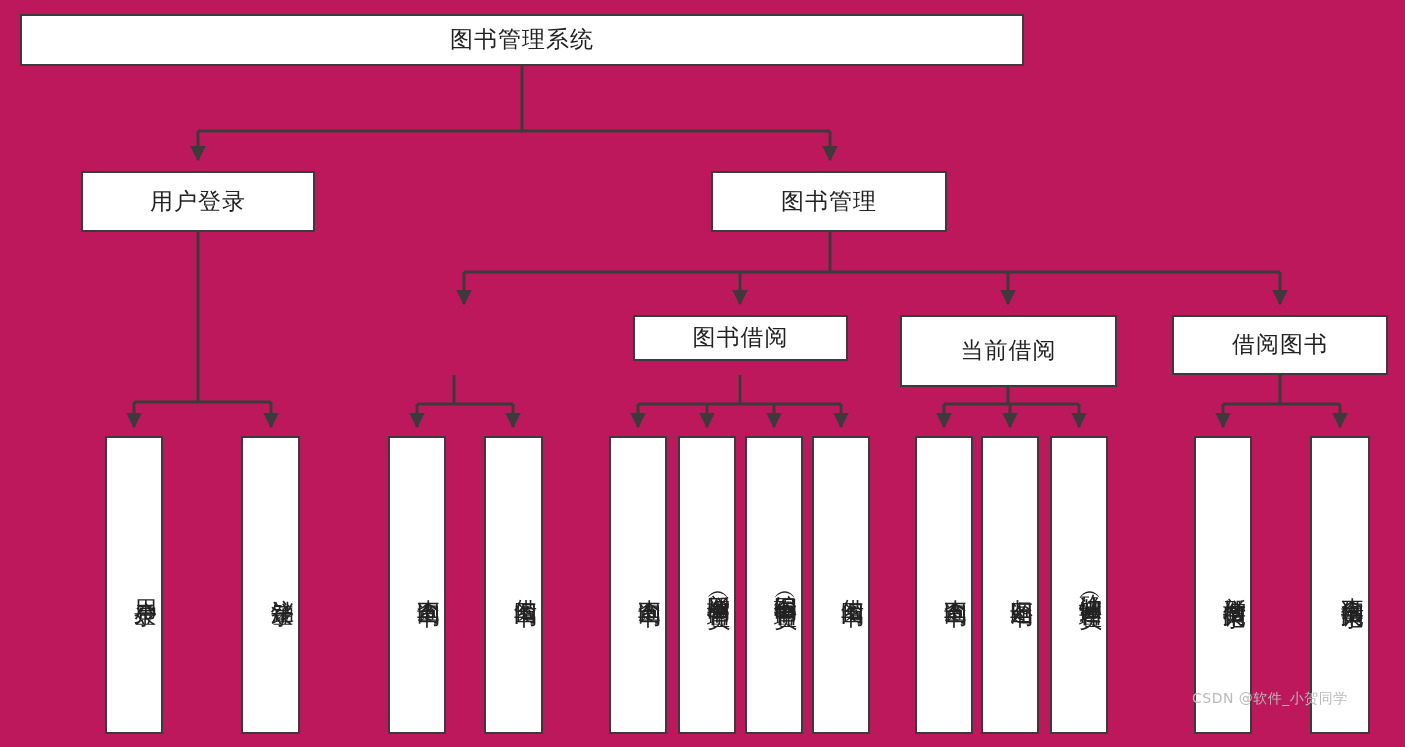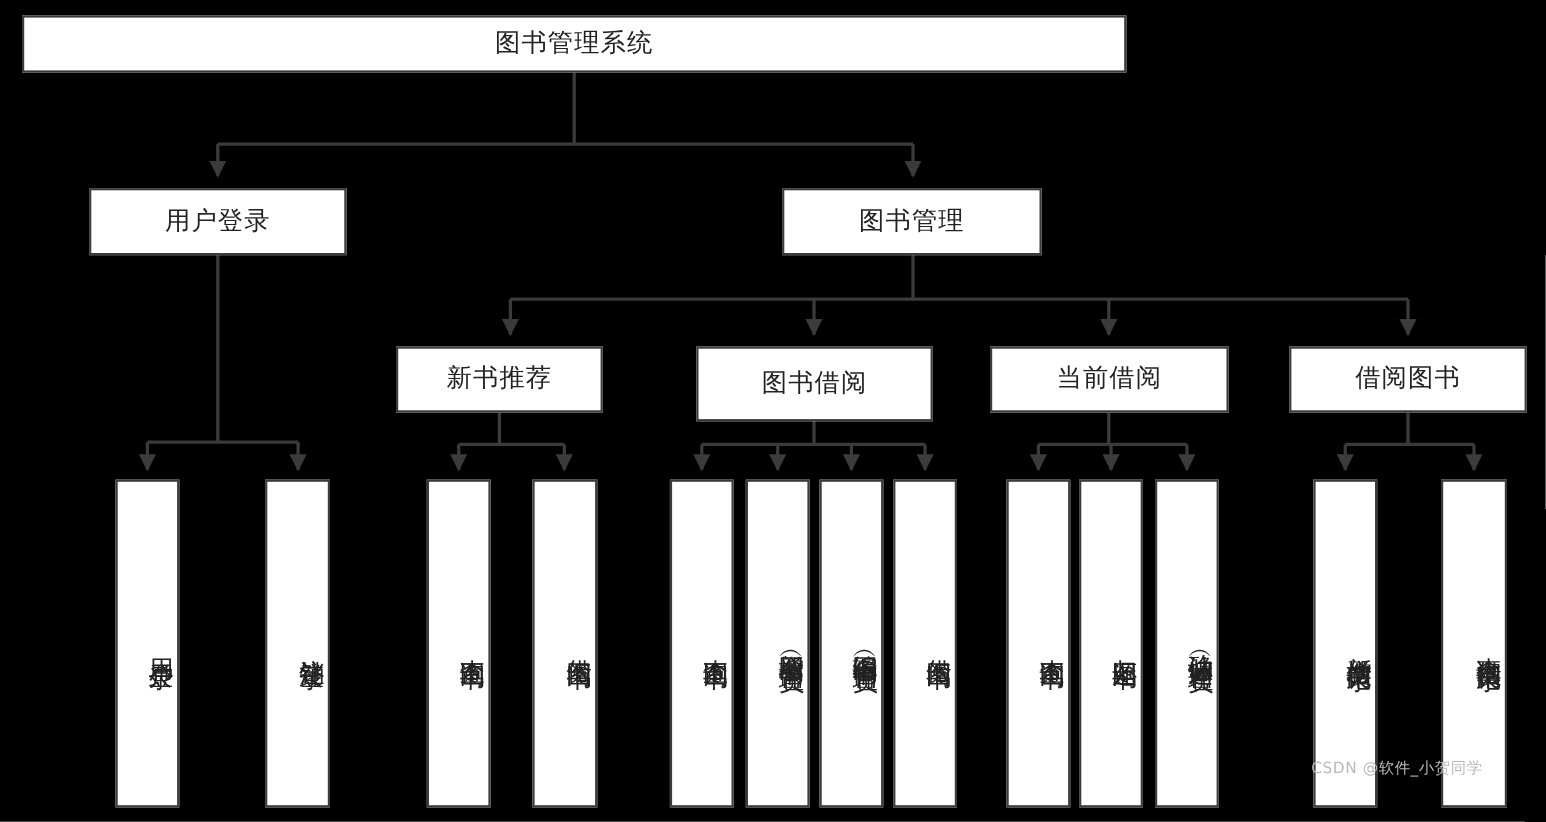--- a/index.html
+++ b/index.html
@@ -10,21 +10,21 @@
   body {
     width: 1405px;
     height: 747px;
     overflow: hidden;
     font-family: "DejaVu Sans", "Liberation Sans", sans-serif;
   }
   #diagram-root {
     position: relative;
     width: 1405px;
     height: 747px;
-    background: #000000;
+    background: #be185d;
   }
   svg.wires {
     position: absolute;
     left: 0;
     top: 0;
     width: 1405px;
     height: 747px;
   }
   .node {
     position: absolute;
@@ -130,27 +130,24 @@
     <span>图书管理系统</span>
   </div>
 
   <div class="node horiz" style="left:81px; top:171px; width:234px; height:61px;">
     <span>用户登录</span>
   </div>
   <div class="node horiz" style="left:711px; top:171px; width:236px; height:61px;text-align:center;">
     <span>图书管理</span>
   </div>
 
-  <div class="node horiz" style="left:360px; top:315px; width:188px; height:60px;">
-    <span>新书推荐</span>
-  </div>
-  <div class="node horiz" style="left:633px; top:315px; width:215px; height:68px;">
+  <div class="node horiz" style="left:633px; top:315px; width:215px; height:46px;">
     <span>图书借阅</span>
   </div>
-  <div class="node horiz" style="left:900px; top:315px; width:217px; height:60px;">
+  <div class="node horiz" style="left:900px; top:315px; width:217px; height:72px;">
     <span>当前借阅</span>
   </div>
   <div class="node horiz" style="left:1172px; top:315px; width:216px; height:60px;">
     <span>借阅图书</span>
   </div>
 
   <div class="node vert" style="left:105px; top:436px; width:58px; height:298px;">
     <span class="vtext">用户登录</span>
   </div>
   <div class="node vert" style="left:241px; top:436px; width:59px; height:298px;">

